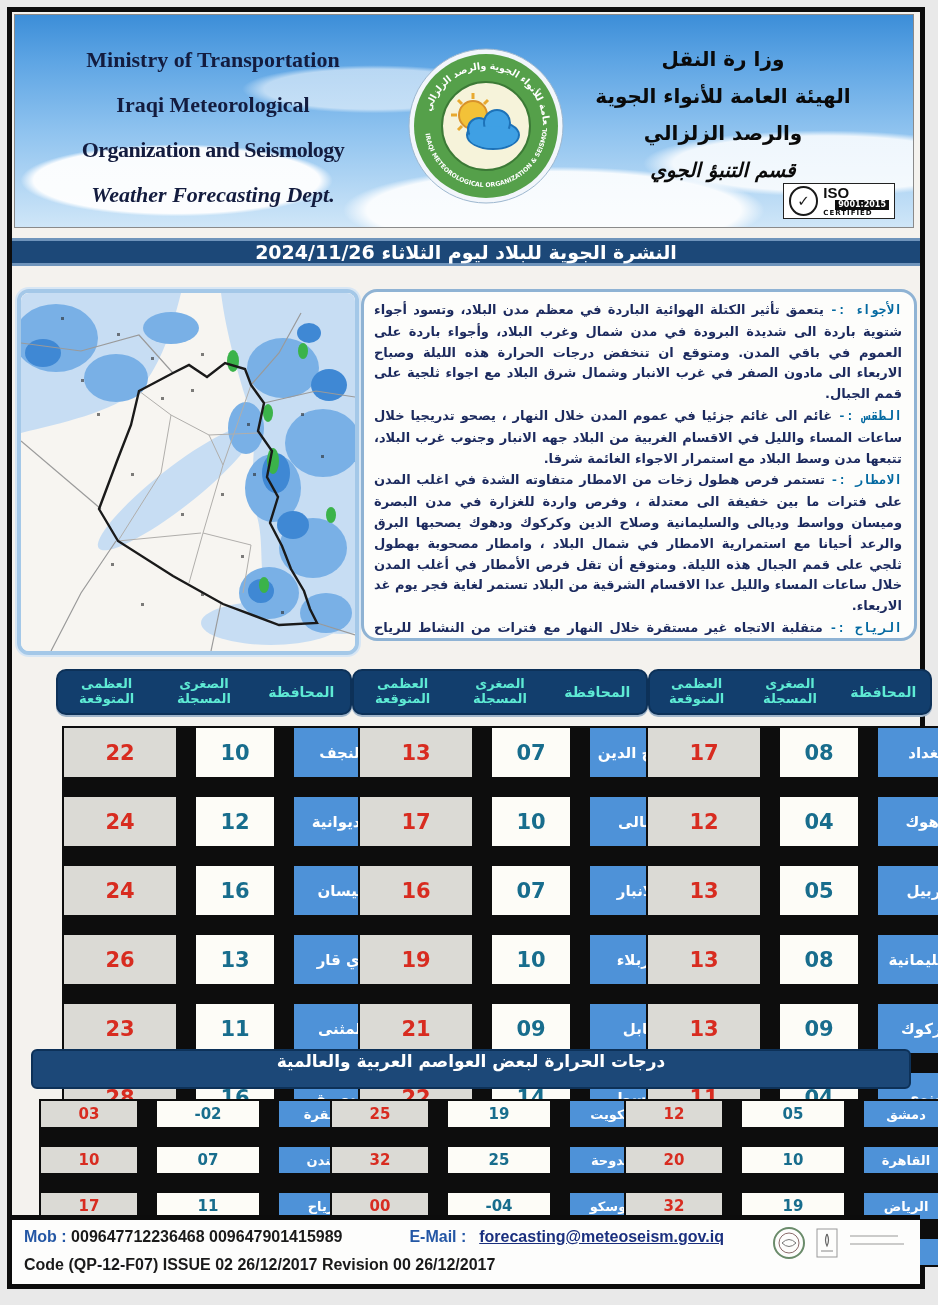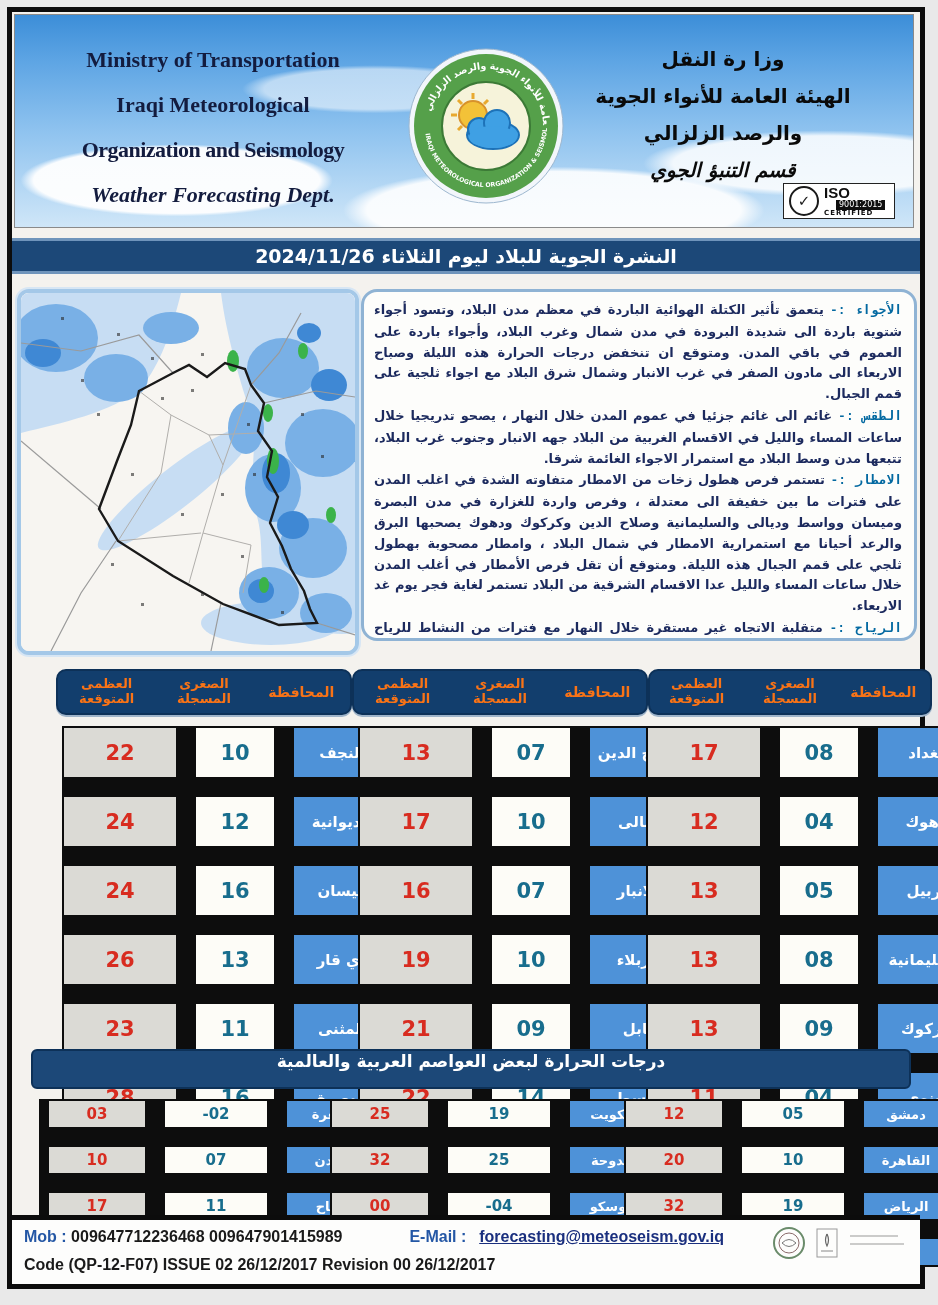--- a/index.html
+++ b/index.html
@@ -20,34 +20,34 @@
   .hdr-ar{position:absolute;right:40px;top:26px;width:300px;text-align:center;direction:rtl;color:#0a0a0a;
     font-weight:bold;font-size:20px;line-height:1.85;}
   .hdr-ar .l4{font-style:italic;}
   .logo{position:absolute;left:392px;top:32px;}
   .iso{position:absolute;right:18px;bottom:8px;width:112px;height:36px;background:#fff;border:1px solid #222;
     display:flex;align-items:center;gap:5px;padding:2px 5px;box-sizing:border-box;}
   .iso-check{width:26px;height:26px;border:2px solid #1a1a1a;border-radius:50%;display:flex;align-items:center;justify-content:center;
     color:#1a1a1a;font-size:15px;font-weight:bold;}
   .iso-col{display:flex;flex-direction:column;line-height:1;}
   .iso-name{font-size:15px;font-weight:bold;color:#0f0f0f;font-family:"Liberation Sans",sans-serif;}
-  .iso-std{font-size:8px;font-weight:normal;color:#fff;background:#0f0f0f;padding:1px 3px;margin-left:12px;}
+  .iso-std{font-size:8px;font-weight:bold;color:#fff;background:#0f0f0f;padding:1px 3px;margin-left:12px;}
   .iso-cert{font-size:7px;font-weight:bold;color:#0f0f0f;letter-spacing:1px;}
   
-  .banner{position:absolute;left:0;top:226px;width:908px;height:36px;background:#1c4878;border-top:3px solid #6f94bb;border-bottom:3px solid #6f94bb;
+  .banner{position:absolute;left:0;top:226px;width:908px;height:28px;background:#1c4878;border-top:3px solid #6f94bb;border-bottom:3px solid #6f94bb;
     box-sizing:border-box;display:flex;align-items:center;justify-content:center;color:#fff;font-weight:bold;font-size:19px;direction:rtl;}
   
   .map-box{position:absolute;left:5px;top:277px;width:334px;height:358px;border:4px solid #a4c8e8;border-radius:12px;overflow:hidden;background:#f7f5f1;box-shadow:0 0 0 2px #d7e6f4;}
   .text-box{position:absolute;left:349px;top:277px;width:556px;height:352px;background:#fdfdfb;border:3px solid #8fb3d4;border-radius:16px;
     box-sizing:border-box;padding:8px 12px 6px 10px;direction:rtl;overflow:hidden;}
   .fsec{font-size:13px;font-weight:bold;line-height:1.6;color:#1c2a5e;text-align:justify;margin-bottom:1px;}
   .flabel{color:#0369a1;font-family:Liberation Mono, monospace;}
   
   .pill{position:absolute;height:46px;background:#123e6d;border-radius:10px;border:2px solid #0d3158;box-sizing:border-box;
-    display:flex;align-items:center;direction:rtl;color:#f97316;font-weight:bold;box-shadow:0 2px 0 #9fb4c9;}
+    display:flex;align-items:center;direction:rtl;color:#5eead4;font-weight:bold;box-shadow:0 2px 0 #9fb4c9;}
   .pill .ph{flex:1;text-align:center;font-size:14px;line-height:1.15;}
   .pill .ph.two{font-size:13px;}
   .gtable{position:absolute;display:grid;gap:20px;background:#0d0d0d;border:2px solid #0d0d0d;}
   .gov-grid{grid-template-columns:112px 78px 96px;grid-auto-rows:49px;}
   .cap-grid{grid-template-columns:96px 102px 84px;grid-auto-rows:26px;}
   .cell{display:flex;align-items:center;justify-content:center;font-weight:bold;}
   .cell.max{background:#dbdad5;color:#d82c20;font-size:21px;direction:ltr;}
   .cell.min{background:#fdfcf7;color:#186d8d;font-size:21px;direction:ltr;}
   .cell.name{background:#4e92d8;color:#fff;font-size:15px;direction:rtl;}
   .cap-grid .cell.max,.cap-grid .cell.min{font-size:15px;}
@@ -305,21 +305,21 @@
         <div class="cell name">كركوك</div>
         <div class="cell max">11</div>
         <div class="cell min">04</div>
         <div class="cell name">نينوى</div>
       </div>
 
     <div class="cap-banner">
       <span>درجات الحرارة لبعض العواصم العربية والعالمية</span>
     </div>
 
-    <div class="gtable cap-grid" id="cap0" style="left:27px;top:1087px;padding-left:8px;">
+    <div class="gtable cap-grid" id="cap0" style="left:27px;top:1087px;">
         <div class="cell max">03</div>
         <div class="cell min">-02</div>
         <div class="cell name">انقرة</div>
         <div class="cell max">10</div>
         <div class="cell min">07</div>
         <div class="cell name">لندن</div>
         <div class="cell max">17</div>
         <div class="cell min">11</div>
         <div class="cell name">رياح</div>
         <div class="cell max">19</div>

